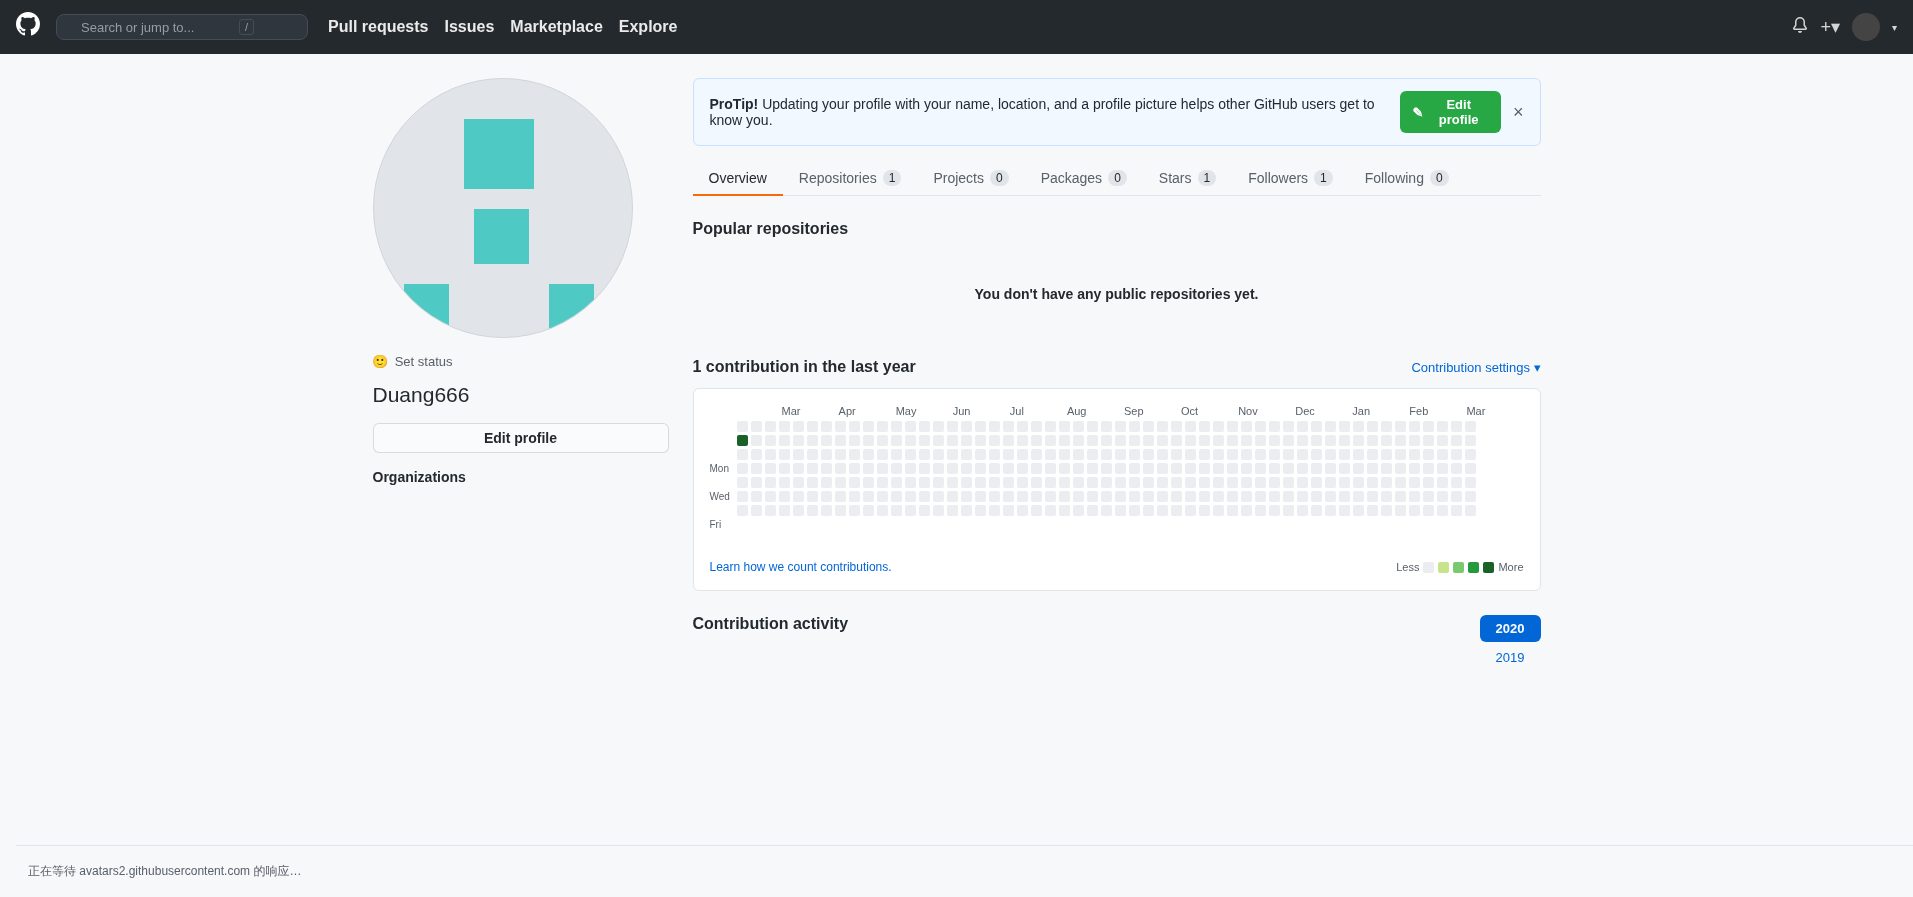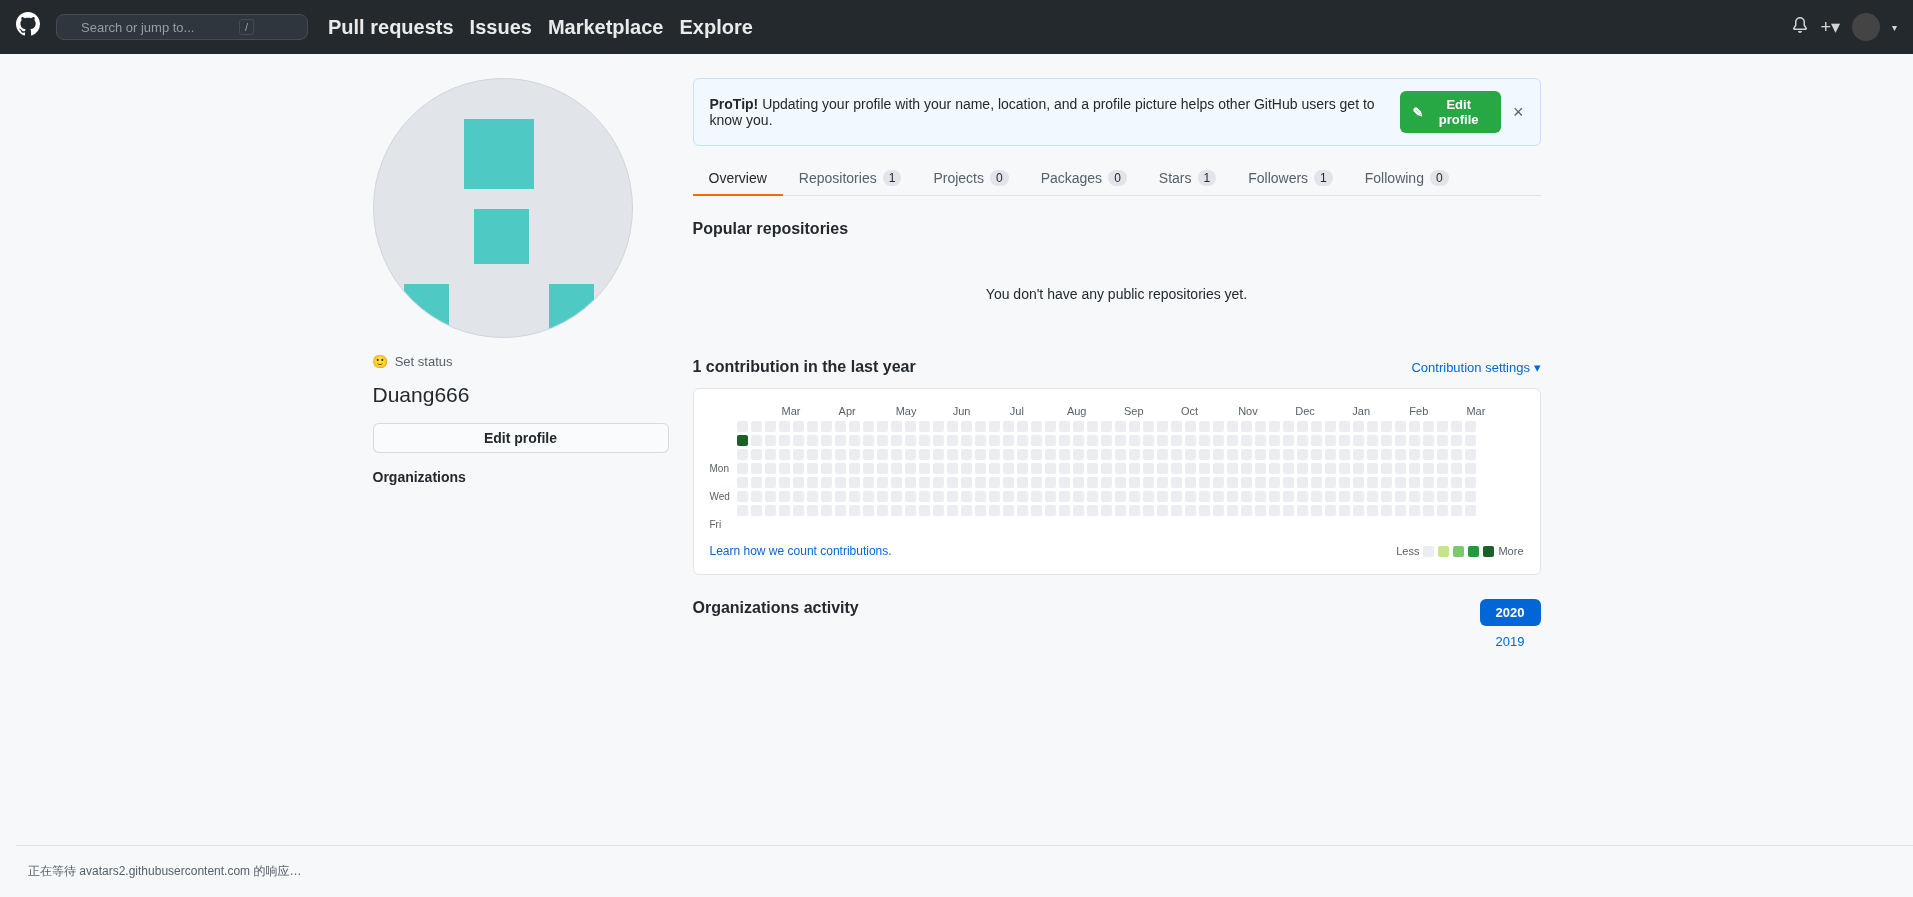--- a/index.html
+++ b/index.html
@@ -49,21 +49,21 @@
       padding: 1px 5px;
     }
     .navbar-links {
       display: flex;
       gap: 16px;
       margin-left: 4px;
     }
     .navbar-links a {
       color: white;
       text-decoration: none;
-      font-size: 20px;
+      font-size: 16px;
       font-weight: 600;
       opacity: 0.9;
     }
     .navbar-right {
       margin-left: auto;
       display: flex;
       align-items: center;
       gap: 12px;
       color: white;
     }
@@ -260,21 +260,21 @@
     .section-title {
       font-size: 16px;
       font-weight: 600;
       color: #24292e;
       margin-bottom: 16px;
     }
     .no-repos-message {
       text-align: center;
       padding: 32px;
       color: #24292e;
-      font-weight: 400;
+      font-weight: 700;
       font-size: 14px;
     }
 
     
     .contributions-header {
       display: flex;
       justify-content: space-between;
       align-items: center;
       margin-top: 24px;
       margin-bottom: 12px;
@@ -345,21 +345,21 @@
       height: 11px;
       border-radius: 2px;
       background: #ebedf0;
     }
     .contrib-cell.level-4 { background: #196127; }
 
     .contrib-footer {
       display: flex;
       justify-content: space-between;
       align-items: center;
-      margin-top: 0;
+      margin-top: 16px;
     }
     .learn-link {
       color: #0366d6;
       font-size: 12px;
       text-decoration: none;
     }
     .contrib-legend {
       display: flex;
       align-items: center;
       gap: 4px;
@@ -1052,21 +1052,21 @@
           <div class="legend-cell" style="background:#239a3b;"></div>
           <div class="legend-cell" style="background:#196127;"></div>
           <span>More</span>
         </div>
       </div>
     </div>
 
     <div class="activity-section">
       <div class="activity-row">
         <div style="flex:1;">
-          <h2 class="activity-title">Organizations activity</h2>
+          <h2 class="activity-title">Contribution activity</h2>
         </div>
         <div class="activity-years">
           <button class="year-btn">2020</button>
           <button class="year-btn-inactive">2019</button>
         </div>
       </div>
     </div>
 
   </main>
 </div>

